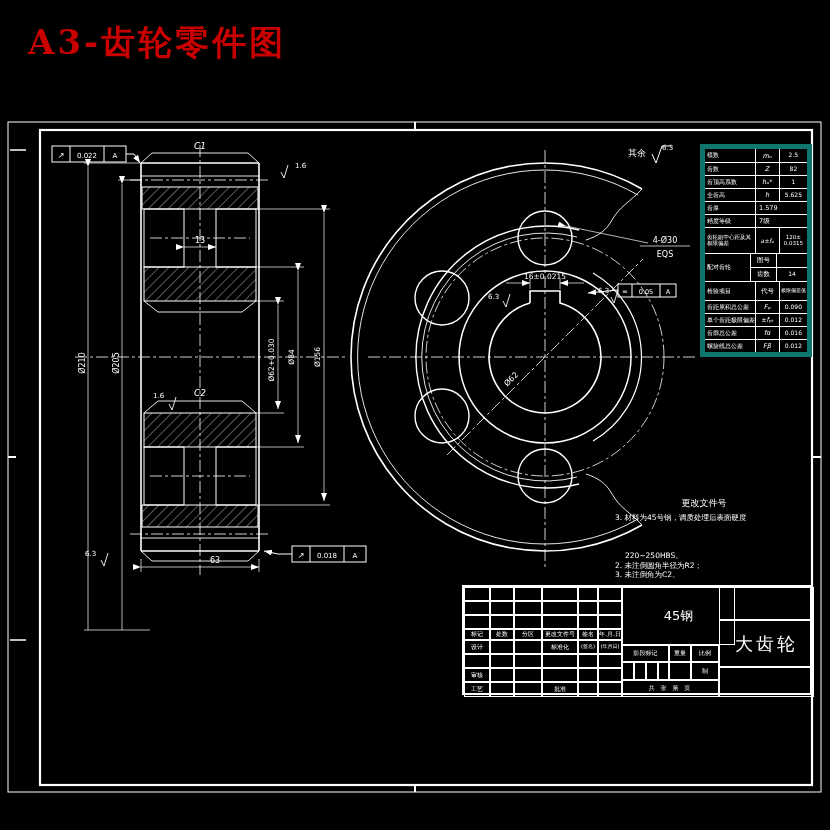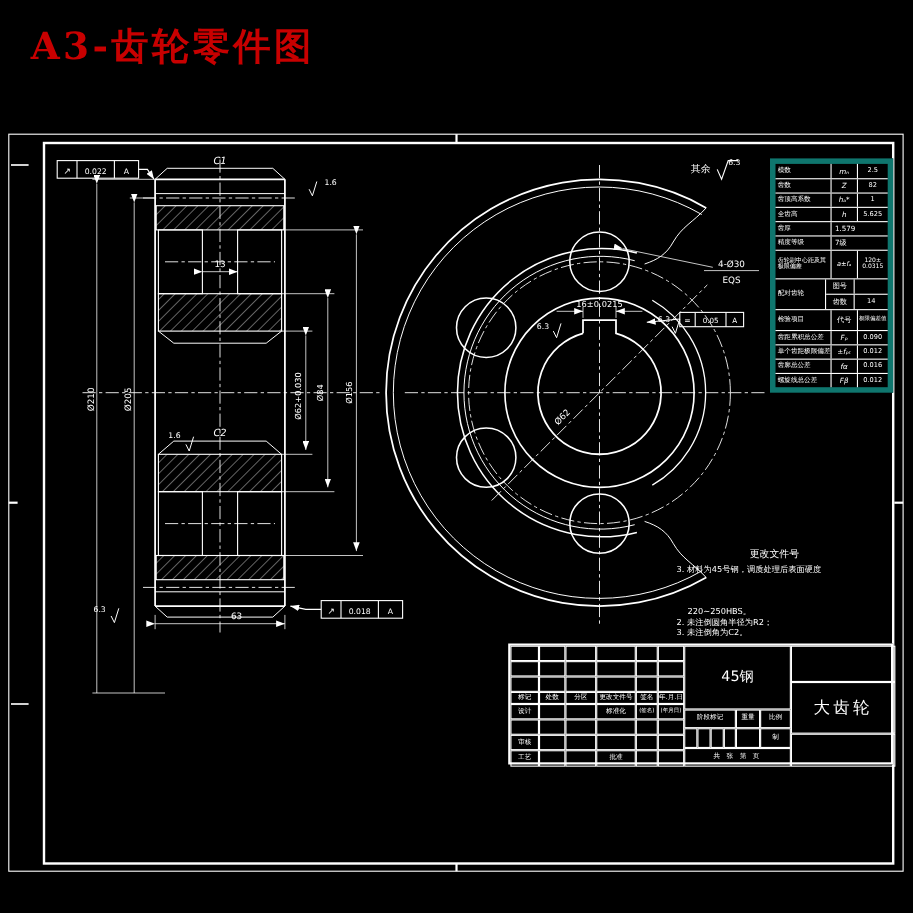--- a/index.html
+++ b/index.html
@@ -357,29 +357,29 @@
     <div class="cell" style="left:114px;top:81px;width:20px;height:14px"></div>
     <div class="cell" style="left:134px;top:81px;width:24px;height:14px"></div>
 
   <div class="cell" style="left:0;top:95px;width:26px;height:15px">工艺</div>
   <div class="cell" style="left:26px;top:95px;width:24px;height:15px"></div>
     <div class="cell" style="left:50px;top:95px;width:28px;height:15px"></div>
   <div class="cell" style="left:78px;top:95px;width:36px;height:15px">批准</div>
   <div class="cell" style="left:114px;top:95px;width:20px;height:15px"></div>
     <div class="cell" style="left:134px;top:95px;width:24px;height:15px"></div>
 
-  <div class="cell" style="left:158px;top:0;width:97px;height:58px;font-size:13px">45钢</div>
+  <div class="cell" style="left:158px;top:0;width:113px;height:58px;font-size:13px">45钢</div>
 
   <div class="cell" style="left:158px;top:58px;width:47px;height:17px">阶段标记</div>
   <div class="cell" style="left:205px;top:58px;width:22px;height:17px">重量</div>
   <div class="cell" style="left:227px;top:58px;width:28px;height:17px">比例</div>
   <div class="cell" style="left:158px;top:75px;width:12px;height:18px"></div>
   <div class="cell" style="left:170px;top:75px;width:12px;height:18px"></div>
   <div class="cell" style="left:182px;top:75px;width:12px;height:18px"></div>
   <div class="cell" style="left:194px;top:75px;width:11px;height:18px"></div>
   <div class="cell" style="left:205px;top:75px;width:22px;height:18px"></div>
   <div class="cell" style="left:227px;top:75px;width:28px;height:18px">制</div>
   <div class="cell" style="left:158px;top:93px;width:97px;height:17px;letter-spacing:2px">共  张  第  页</div>
 
   <div class="cell" style="left:255px;top:0;width:95px;height:33px"></div>
-  <div class="cell" style="left:255px;top:33px;width:95px;height:47px;font-size:15px;letter-spacing:3px">大齿轮</div>
+  <div class="cell" style="left:255px;top:33px;width:95px;height:47px;font-size:18px;letter-spacing:3px">大齿轮</div>
   <div class="cell" style="left:255px;top:80px;width:95px;height:30px"></div>
 </div>
 
 </body></html>

